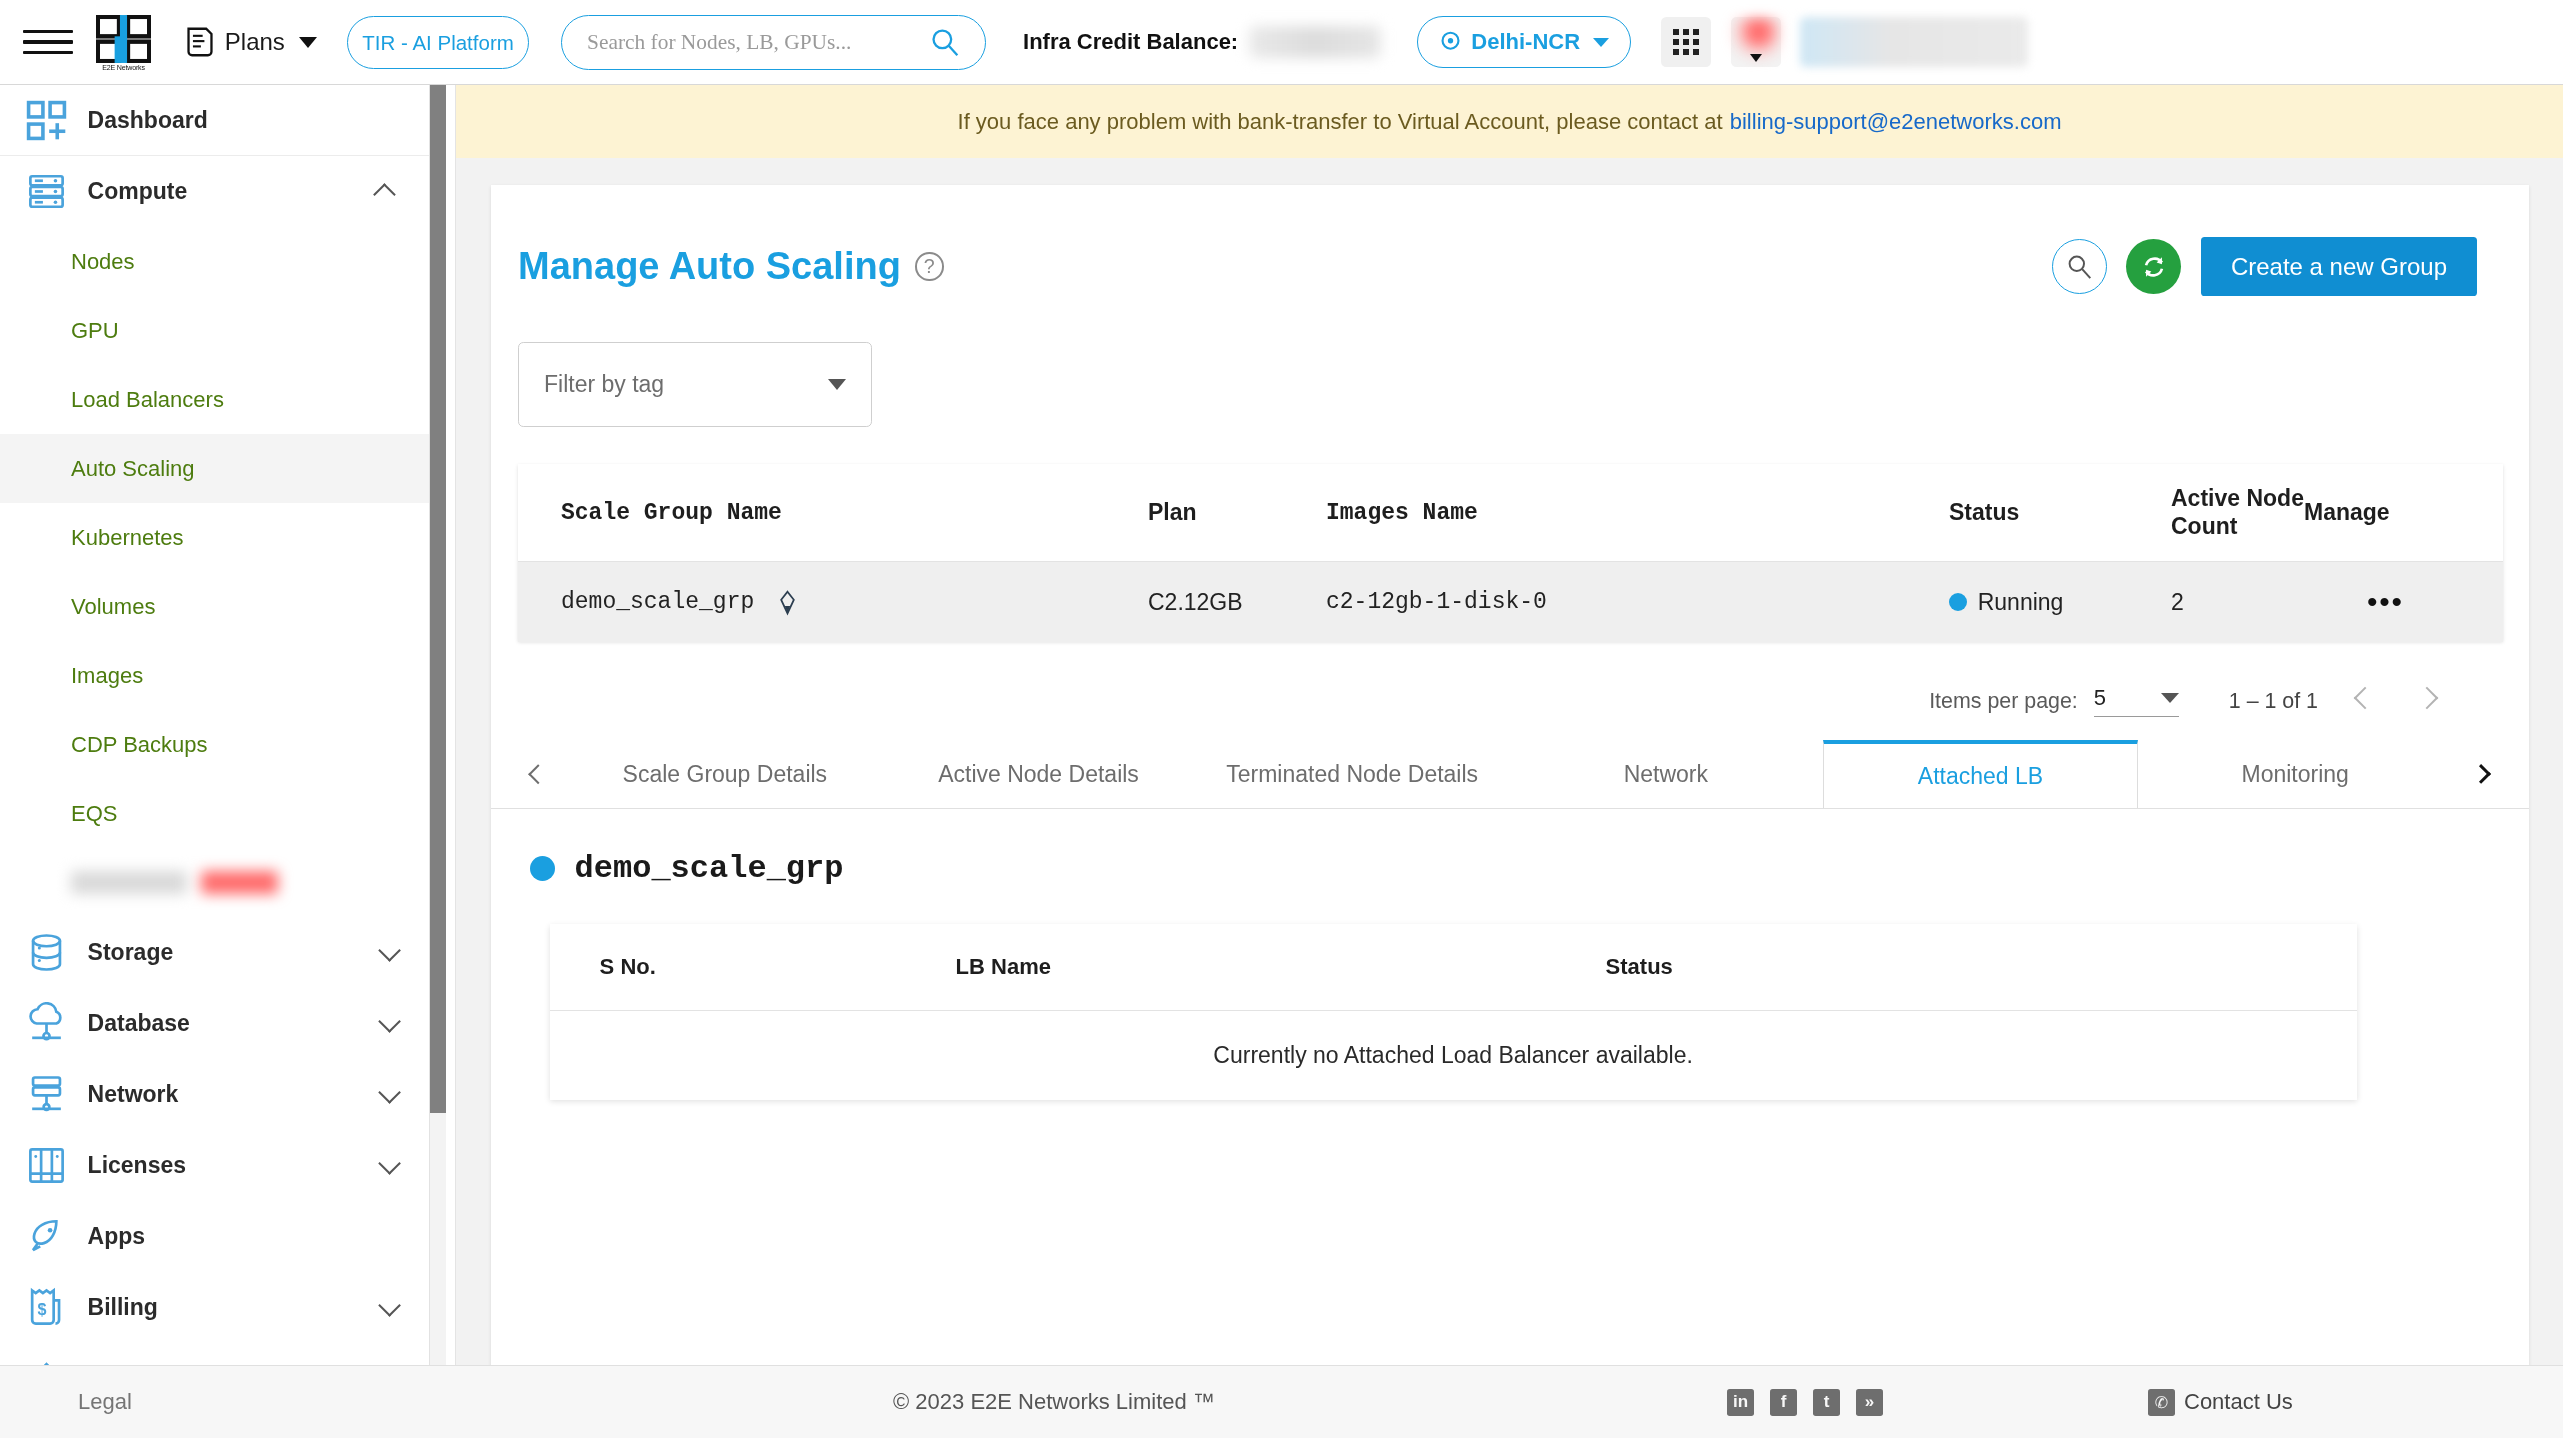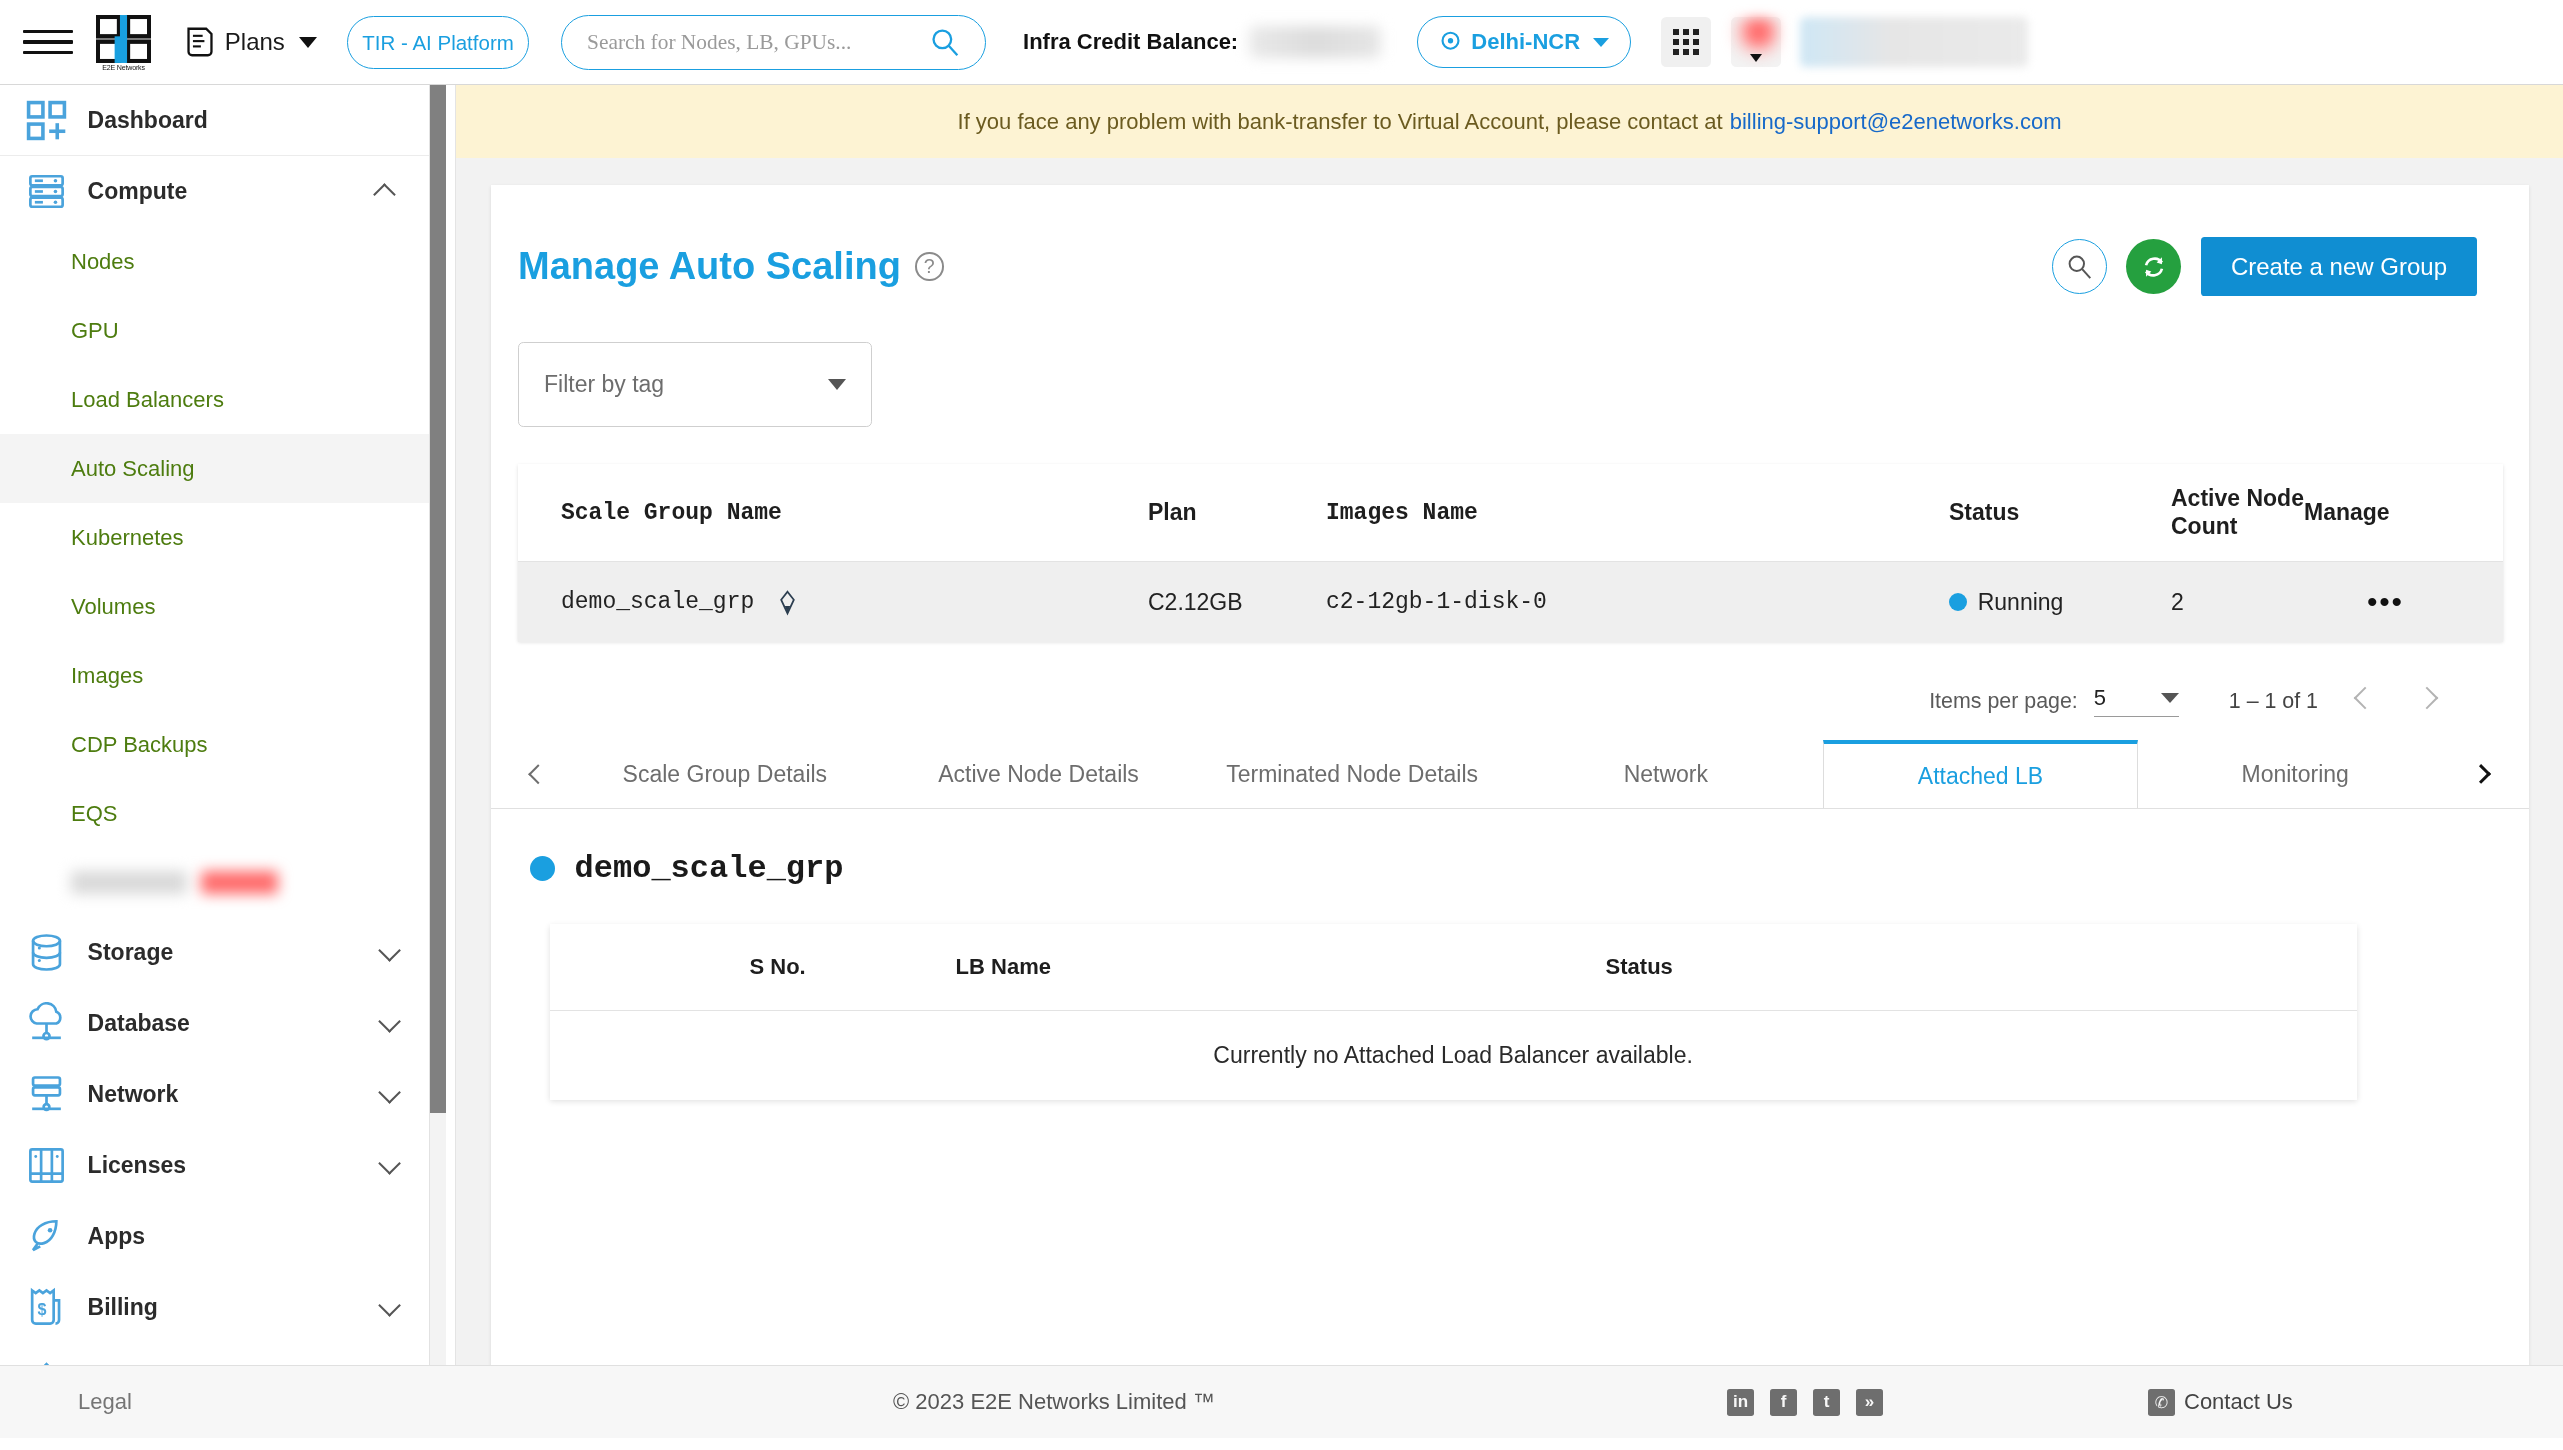--- a/index.html
+++ b/index.html
@@ -294,21 +294,21 @@
 
   .lb-table {
     margin: 37px 0 0 19.6px; width: 1807px;
     background: #fff; box-shadow: 0 1.8px 6.2px rgba(0,0,0,.13);
   }
   .lb-head {
     display: flex; align-items: center; height: 87px;
     border-bottom: 0.9px solid #e3e3e3; padding: 0 50px;
   }
   .lb-head div { font-size: 22px; font-weight: bold; color: #1e1e1e; }
-  .lb-c1 { width: 356px; text-align: center; }
+  .lb-c1 { width: 356px; }
   .lb-c2 { width: 650px; }
   .lb-c3 { flex: 1; }
   .lb-empty {
     height: 89px; display: flex; align-items: center; justify-content: center;
     font-size: 23px; color: #2a2a2a;
   }
 
   
   .footer {
     position: absolute; top: 1365px; left: 0;

